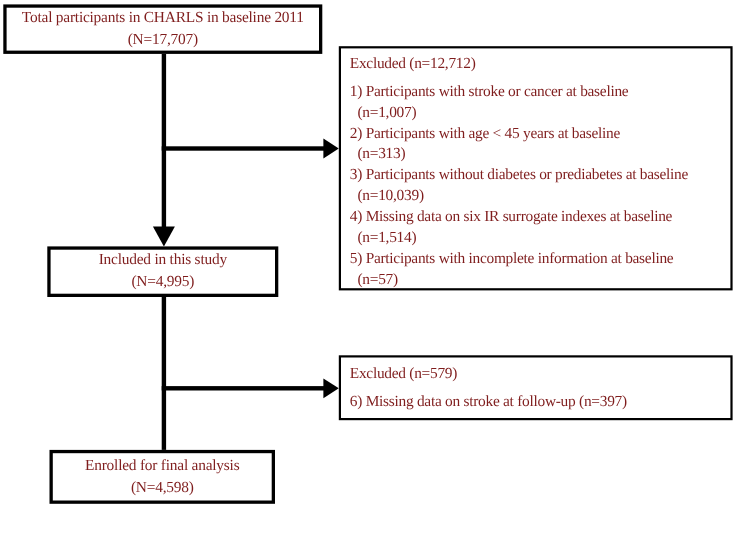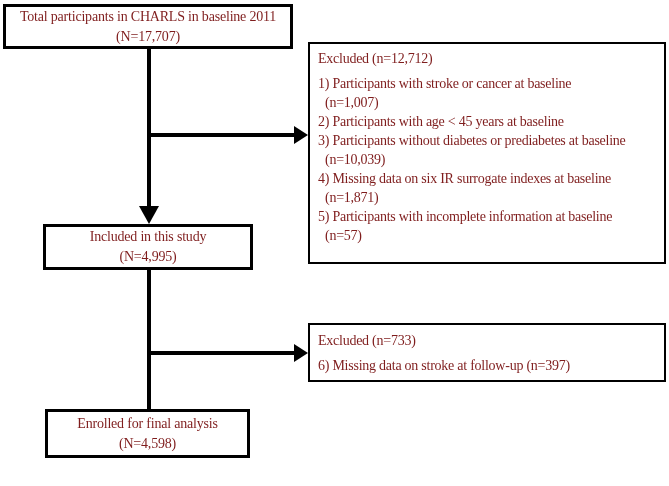--- a/index.html
+++ b/index.html
@@ -95,48 +95,49 @@
   <div class="tri-right" id="arrowhead-2"></div>
 
   <div class="ebox" id="box-excluded-1">
     <div class="exc-header">Excluded (n=12,712)</div>
     <div>
       <div class="exc-line">1) Participants with stroke or cancer at baseline</div>
       <div class="exc-line indent">(n=1,007)</div>
     </div>
     <div>
       <div class="exc-line">2) Participants with age &lt; 45 years at baseline</div>
+      <div class="exc-line indent">(n=313)</div>
     </div>
     <div>
       <div class="exc-line">3) Participants without diabetes or prediabetes at baseline</div>
       <div class="exc-line indent">(n=10,039)</div>
     </div>
     <div>
       <div class="exc-line">4) Missing data on six IR surrogate indexes at baseline</div>
-      <div class="exc-line indent">(n=1,871)</div>
+      <div class="exc-line indent">(n=1,514)</div>
     </div>
     <div>
       <div class="exc-line">5) Participants with incomplete information at baseline</div>
       <div class="exc-line indent">(n=57)</div>
     </div>
   </div>
 
   <div class="fbox" id="box-included">
     <div>Included in this study</div>
     <div>(N=4,995)</div>
   </div>
 
   <div class="cline" id="vline-2"></div>
   <div class="tri-down" id="arrowhead-3"></div>
 
   <div class="cline" id="hline-2"></div>
   <div class="tri-right" id="arrowhead-4"></div>
 
   <div class="ebox" id="box-excluded-2">
-    <div class="exc-header">Excluded (n=733)</div>
+    <div class="exc-header">Excluded (n=579)</div>
     <div class="exc-line">6) Missing data on stroke at follow-up (n=397)</div>
   </div>
 
   <div class="fbox" id="box-enrolled">
     <div>Enrolled for final analysis</div>
     <div>(N=4,598)</div>
   </div>
 
 </div>
 

